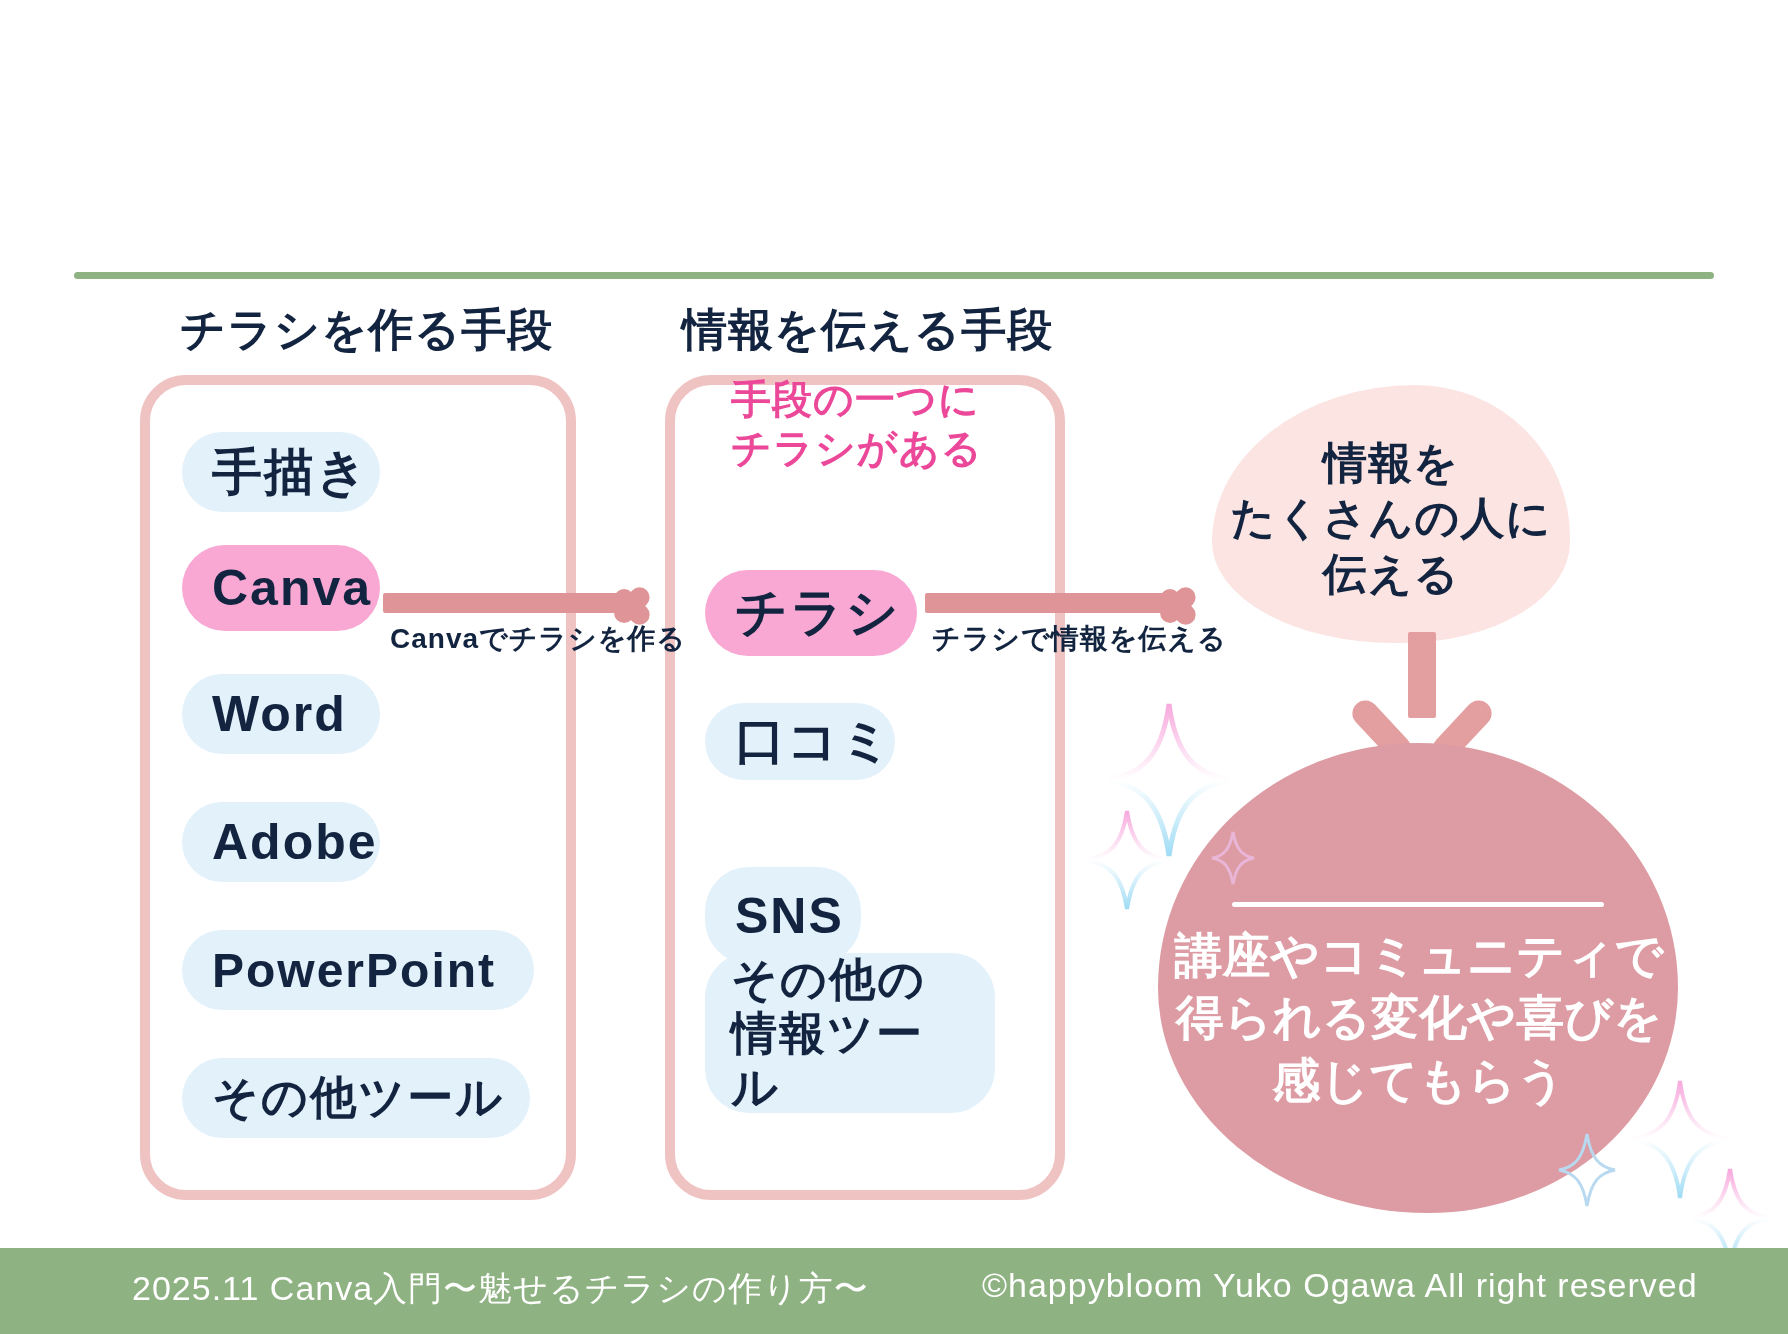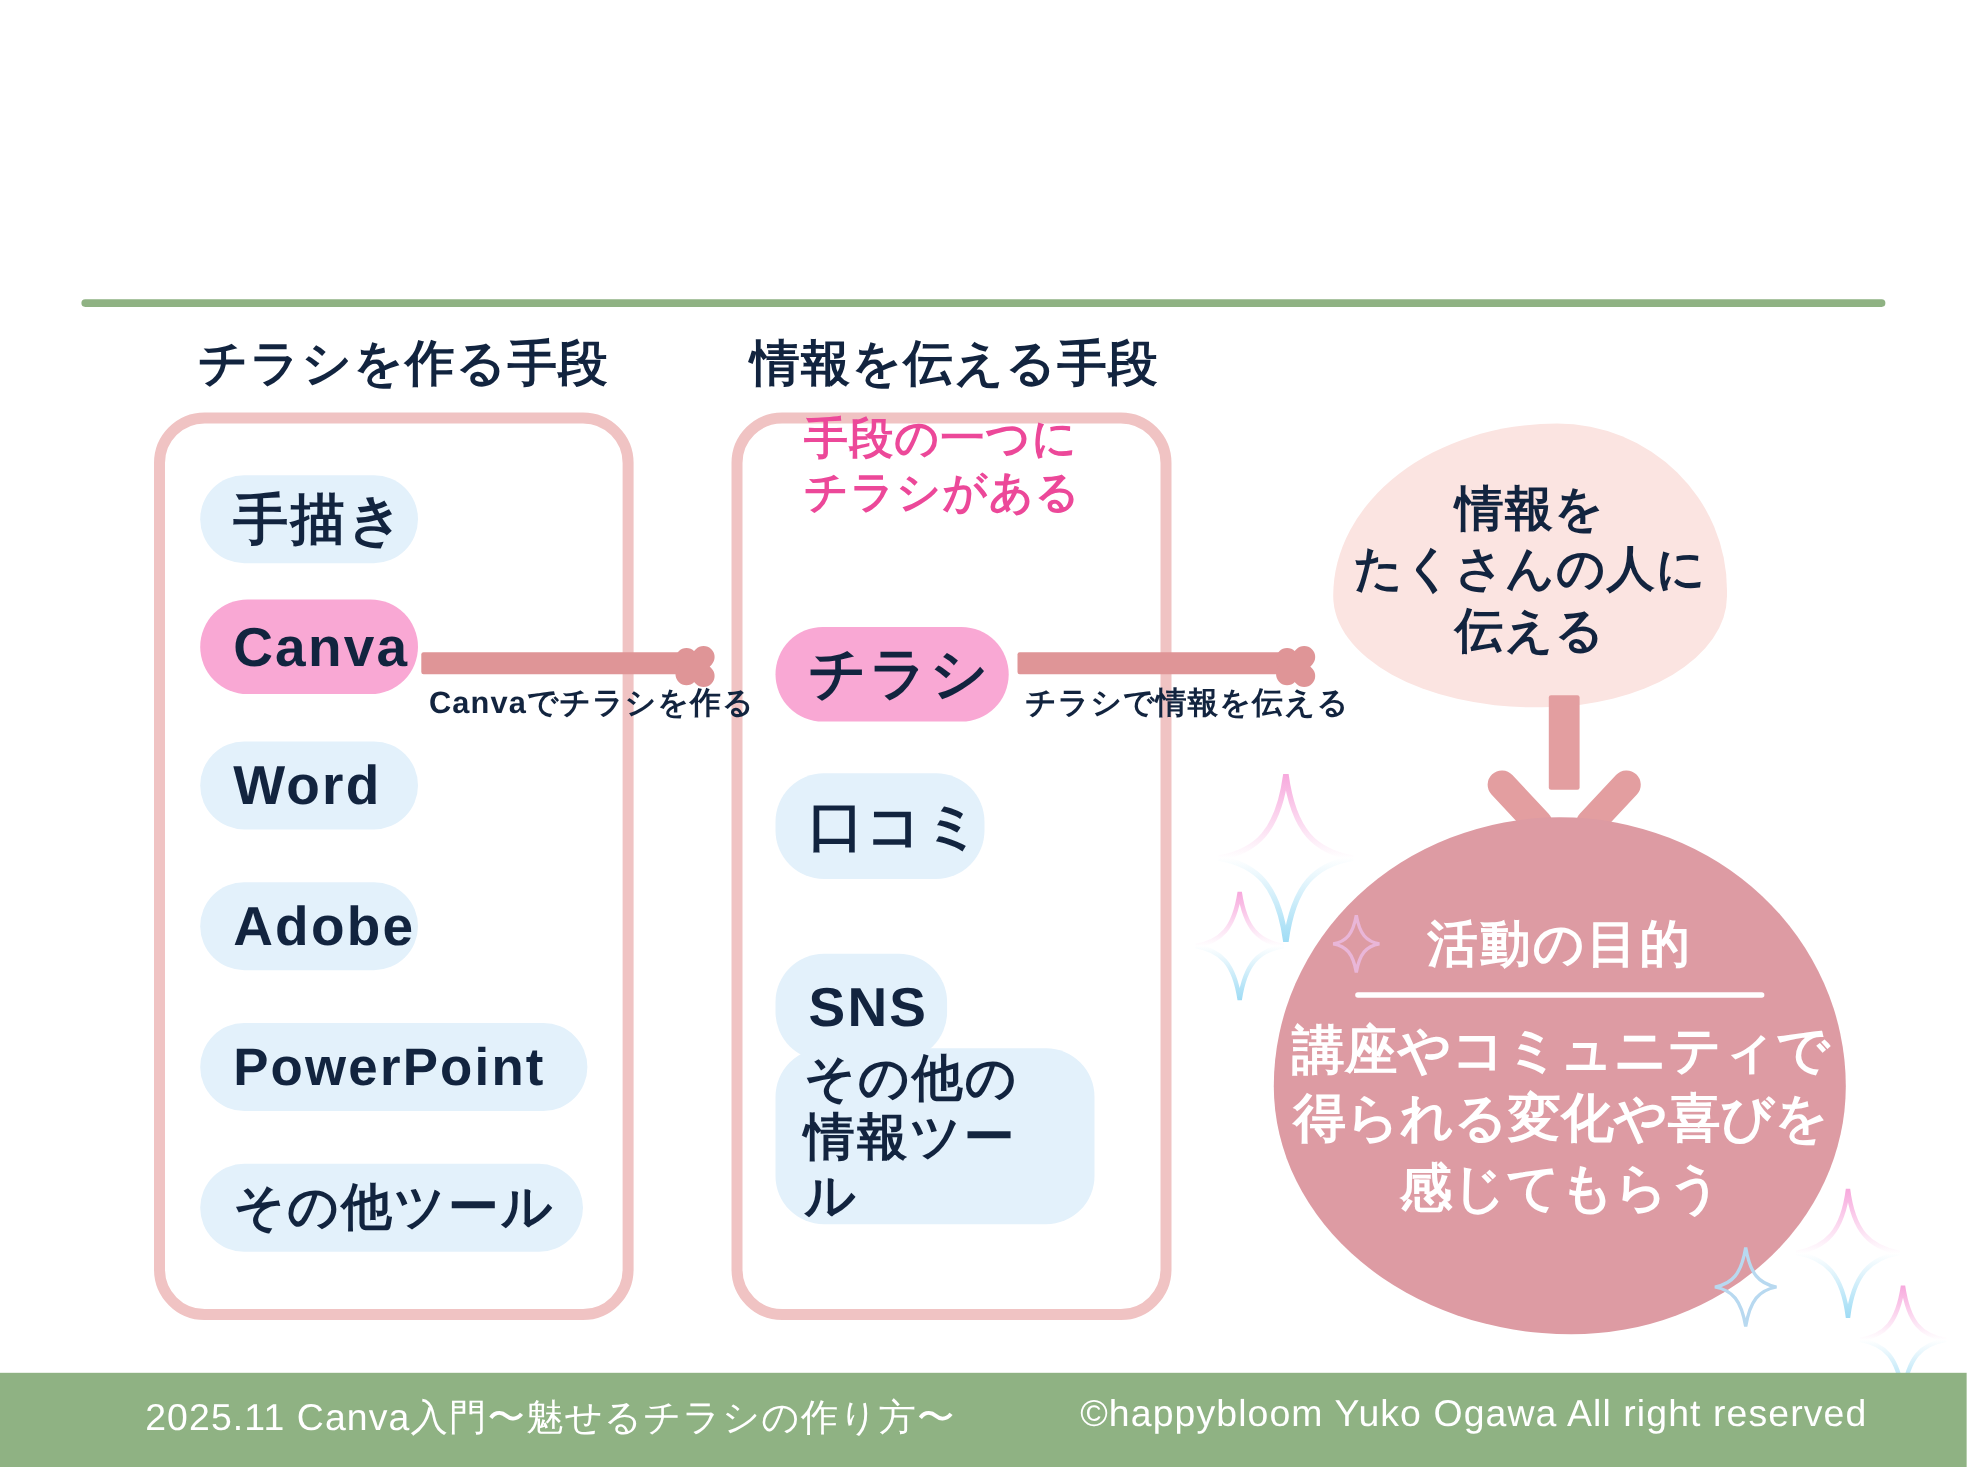--- a/index.html
+++ b/index.html
@@ -85,21 +85,21 @@
   
   #pill-tegaki     { left: 182px; top: 432px; width: 198px; height: 80px; }
   #pill-canva      { left: 182px; top: 545px; width: 198px; height: 86px; }
   #pill-word       { left: 182px; top: 674px; width: 198px; height: 80px; text-align: center; }
   #pill-adobe      { left: 182px; top: 802px; width: 198px; height: 80px; }
   #pill-powerpoint { left: 182px; top: 930px; width: 352px; height: 80px; font-size: 48px;}
   #pill-other-tool { left: 182px; top: 1058px; width: 348px; height: 80px; font-size: 46px;}
 
   
   #pill-chirashi   { left: 705px; top: 570px; width: 212px; height: 86px; font-size: 52px; }
-  #pill-kuchikomi  { left: 705px; top: 703px; width: 190px; height: 96px; }
+  #pill-kuchikomi  { left: 705px; top: 703px; width: 190px; height: 77px; }
   #pill-sns        { left: 705px; top: 867px; width: 156px; height: 97px; }
   #pill-other-info { left: 705px; top: 953px; width: 290px; height: 160px;
                      border-radius: 44px; padding: 0 26px; }
 
   
   .hint-text {
     position: absolute;
     left: 711px; top: 375px;
     width: 330px;
     font-size: 40px;
@@ -308,21 +308,20 @@
 
   <div class="v-arrow">
     <span class="shaft"></span>
     <span class="head">
         <i class="a"></i>
         <i class="b"></i>
       </span>
   </div>
 
   <div class="goal-circle"></div>
-  <div class="goal-title">活動の目的</div>
   <div class="goal-rule"></div>
   <div class="goal-body">講座やコミュニティで
 得られる変化や喜びを
 感じてもらう</div>
 
   <div class="sparkle" id="spark-a">
     <svg width="130" height="160" viewBox="0 0 130 160">
       <defs>
         <linearGradient id="sg1" x1="0" y1="0" x2="0" y2="1">
           <stop offset="0%" stop-color="#f7a9dd"></stop>

